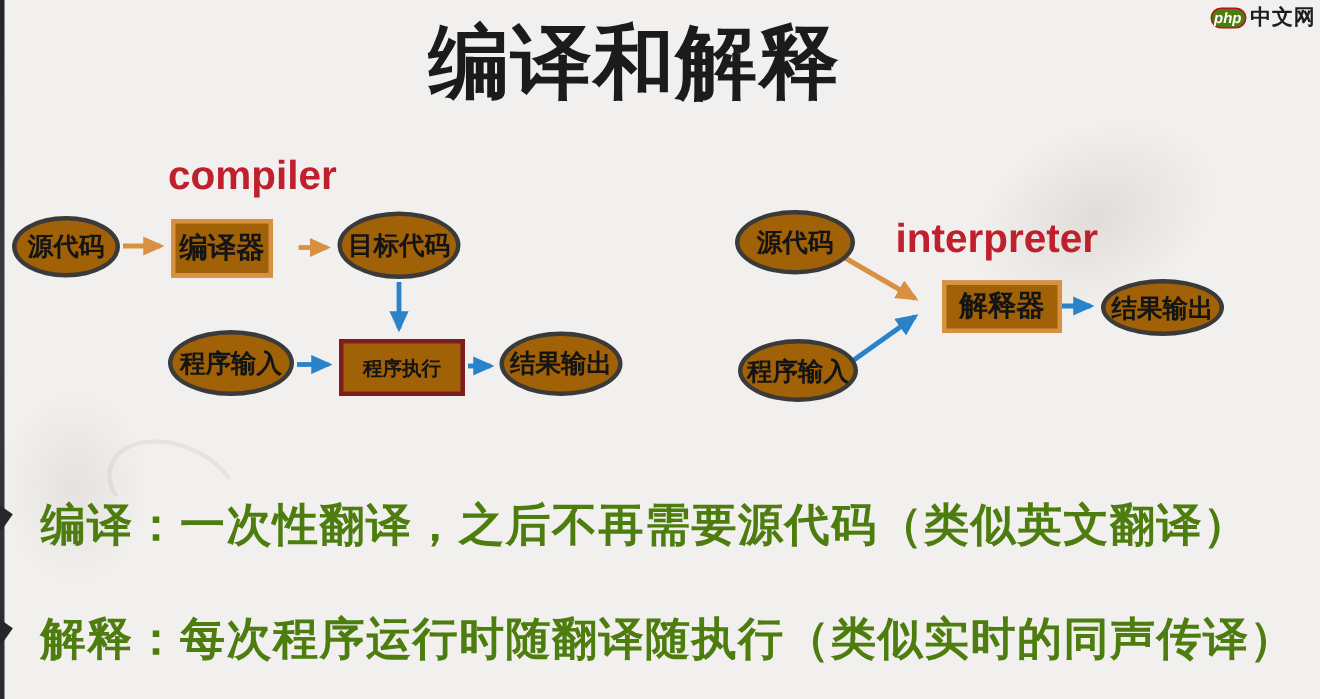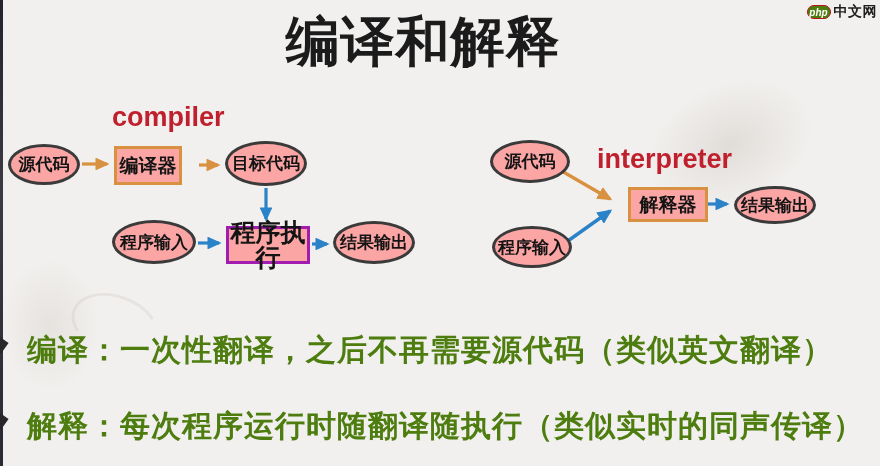--- a/index.html
+++ b/index.html
@@ -41,26 +41,26 @@
     letter-spacing: 1px;
     text-indent: -34px;
   }
 
   .diag-label { position: absolute; font-size: 27px; font-weight: bold; color: #c0202d; }
   .lbl-compiler { left: 112px; top: 102px; }
   .lbl-interpreter { left: 597px; top: 144px; }
 
   .node {
     position: absolute; display: flex; align-items: center; justify-content: center;
-    font-weight: bold; color: #141414; background: #fca5a5;
+    font-weight: bold; color: #141414; background: #a16207;
     text-align: center; line-height: 1;
   }
   .ell { border: 3px solid #3a3a3a; border-radius: 50%; font-size: 17px; }
   .obox { border: 3px solid #d79140; font-size: 19px; }
-  .bbox { border: 3px solid #a21caf; font-size: 25px; }
+  .bbox { border: 3px solid #7f1d1d; font-size: 13px; }
 
   .arrows { position: absolute; left: 0; top: 0; width: 880px; height: 466px; pointer-events: none; }
 
   .note {
     position: absolute; left: 27px;
     font-size: 30px; font-weight: 900; color: #4d7c0f; letter-spacing: 1px;
     white-space: nowrap;
   }
   .note-1 { top: 330px; }
   .note-2 { top: 406px; }

